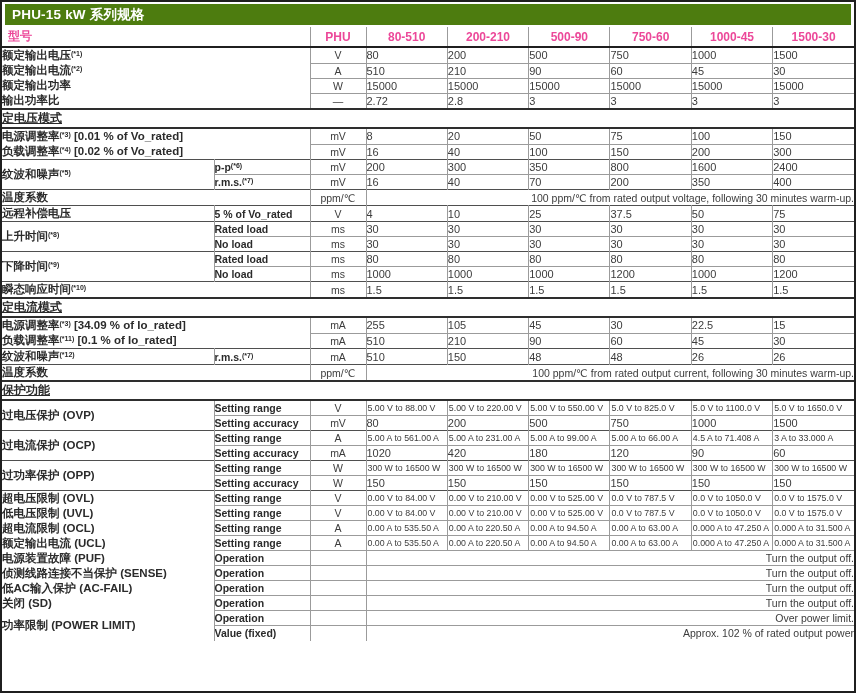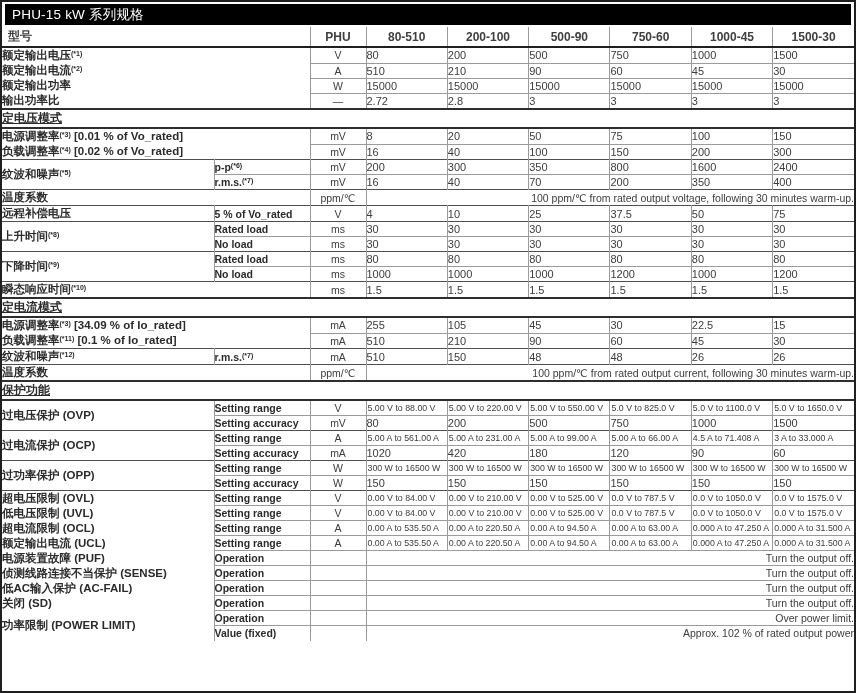--- a/index.html
+++ b/index.html
@@ -1,26 +1,26 @@
 <!DOCTYPE html>
 <html><head>
 <meta charset="utf-8">
 <style>
   html,body{margin:0;padding:0;background:#ffffff;}
   body{font-family:"Liberation Sans","DejaVu Sans",sans-serif;color:#333;}
   #sheet{width:856px;height:693px;box-sizing:border-box;border:2px solid #1f1f1f;background:#fff;overflow:hidden;}
-  #title-bar{margin:2px 3px 2px 3px;height:21px;line-height:21px;background:#000000;color:#fff;
-    font-weight:normal;font-size:13.5px;padding-left:7px;letter-spacing:.2px;}
+  #title-bar{margin:2px 3px 2px 3px;height:21px;line-height:21px;background:#4d7c0f;color:#fff;
+    font-weight:bold;font-size:13.5px;padding-left:7px;letter-spacing:.2px;}
   table.spec{width:100%;border-collapse:collapse;table-layout:fixed;}
   table.spec td,table.spec th{box-sizing:border-box;height:15px;padding:0;vertical-align:middle;
     border-left:1px solid #9b9b9b;border-right:1px solid #9b9b9b;overflow:hidden;white-space:nowrap;}
   table.spec tr>td:first-child,table.spec tr>th:first-child{border-left:none;}
   table.spec tr>td:last-child,table.spec tr>th:last-child{border-right:none;}
   
-  tr.hdr th{font-size:12px;font-weight:bold;border-bottom:2px solid #1f1f1f;height:20px;color:#404040;}
+  tr.hdr th{font-size:12px;font-weight:bold;border-bottom:2px solid #1f1f1f;height:20px;color:#ec4899;}
   tr.hdr th.model-label{text-align:left;padding-left:6px;}
   tr.hdr th.model-name,tr.hdr th.series{text-align:center;}
   
   td.section{font-weight:bold;font-size:12px;text-align:left;padding-left:6px;color:#2b2b2b;
     border-top:2px solid #2e2e2e;border-bottom:2px solid #2e2e2e;border-left:none;border-right:none;text-decoration:underline;}
   
   td.lbl{font-weight:bold;font-size:11.5px;text-align:left;padding-left:6px;color:#2b2b2b;}
   td.sub{font-weight:bold;font-size:10.5px;text-align:left;padding-left:6px;color:#2b2b2b;}
   td.unit{font-size:10.5px;text-align:center;color:#3c3c3c;}
   td.val{font-size:11px;text-align:left;padding-left:6px;color:#3c3c3c;}
@@ -49,21 +49,21 @@
         <col>
         <col>
         <col>
         <col>
     </colgroup>
     <tbody id="spec-body">
         <tr class="hdr">
           <th class="model-label" colspan="2">型号</th>
           <th class="series">PHU</th>
           <th class="model-name">80-510</th>
-          <th class="model-name">200-100</th>
+          <th class="model-name">200-210</th>
           <th class="model-name">500-90</th>
           <th class="model-name">750-60</th>
           <th class="model-name">1000-45</th>
           <th class="model-name">1500-30</th>
         </tr>
         <tr>
           <td class="lbl bt0" colspan="2"><span>额定输出电压</span><sup class="fn">(*1)</sup></td>
           <td class="unit bt0">V</td>
           <td class="val bt0">80</td>
           <td class="val bt0">200</td>

